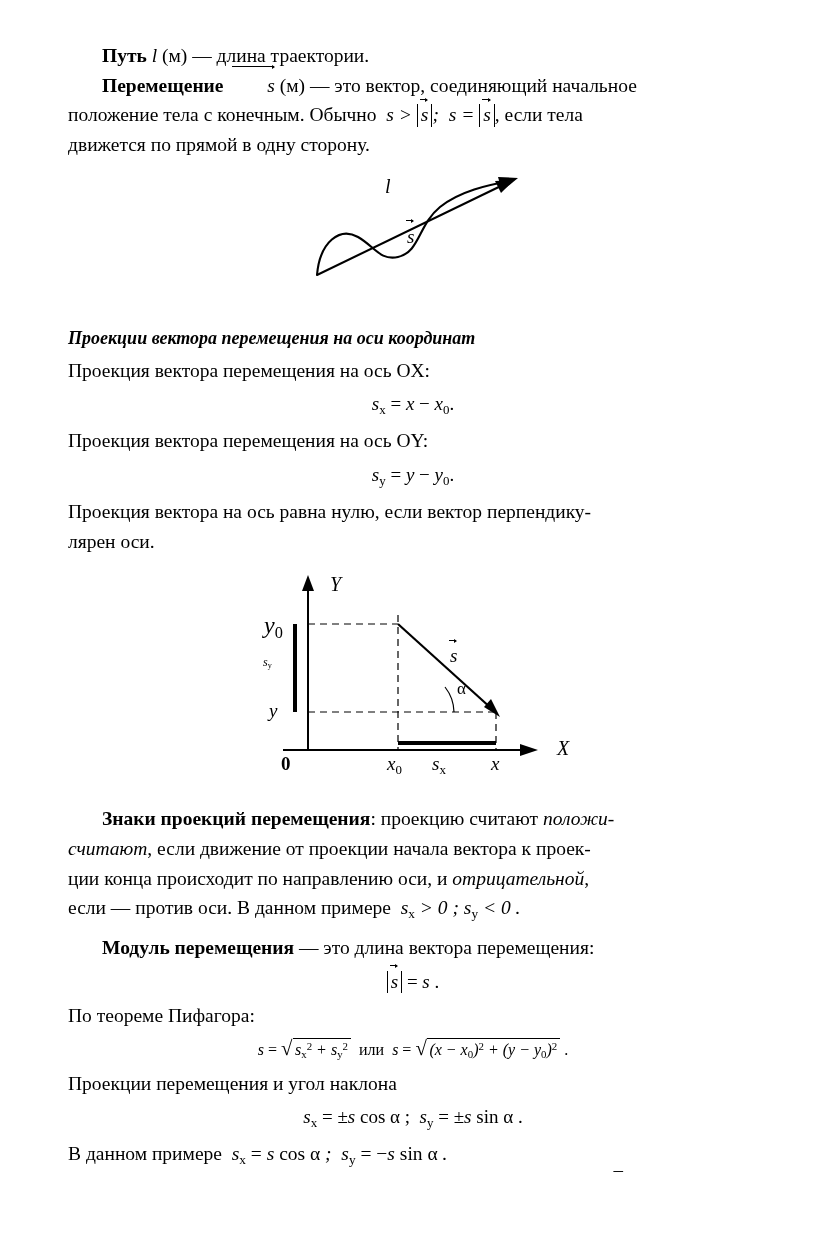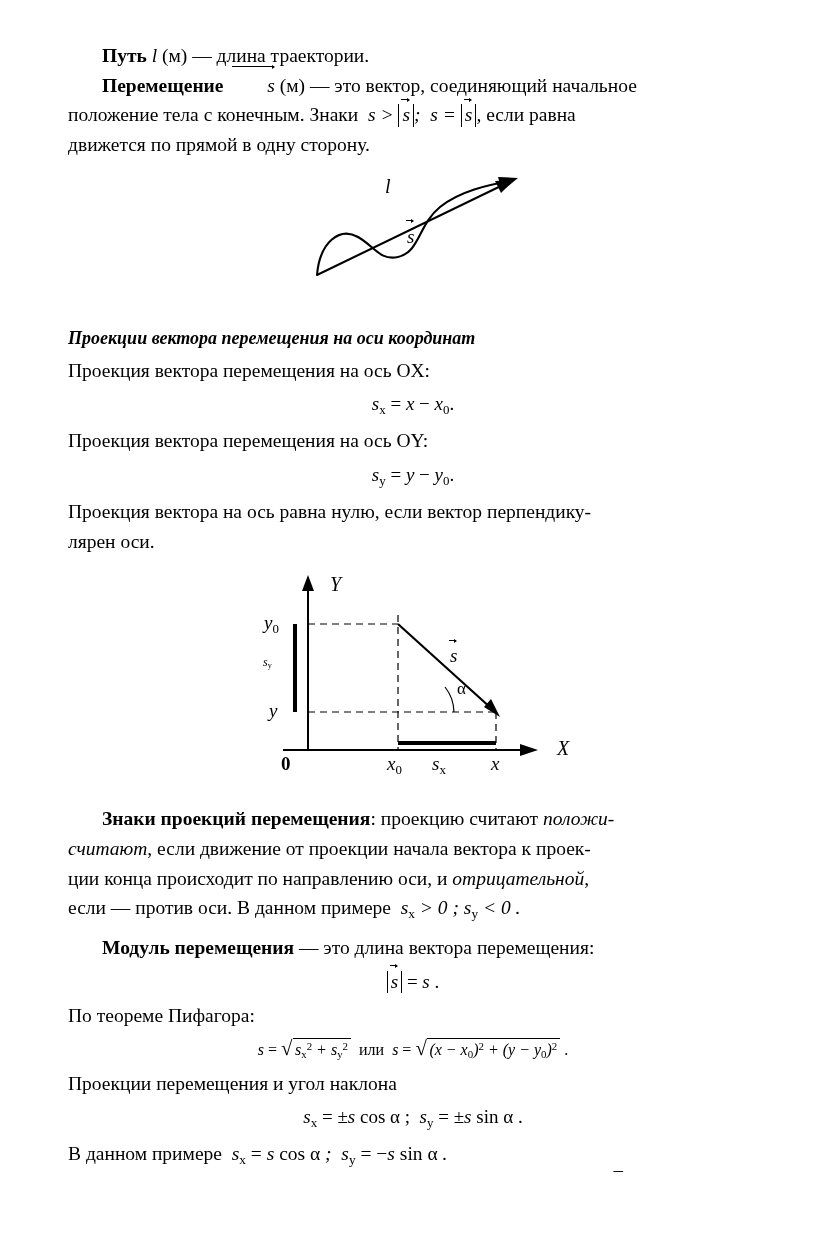--- a/index.html
+++ b/index.html
@@ -132,24 +132,24 @@
       <span>— длина траектории.</span>
     </p>
 
     <p class="indent">
       <span class="bold">Перемещение</span>
       &nbsp;<span class="vec">s</span>
       <span>(м)</span>
       <span>— это вектор, соединяющий начальное</span>
     </p>
     <p>
-      <span>положение тела с конечным. Знаки</span>
+      <span>положение тела с конечным. Обычно</span>
       &nbsp;<span class="math"><span style="font-style:italic">s</span> &gt; <span class="abs"><span class="vec">s</span></span>;</span>
       &nbsp;<span class="math"><span style="font-style:italic">s</span> = <span class="abs"><span class="vec">s</span></span>,</span>
-      <span>если равна</span>
+      <span>если тела</span>
     </p>
     <p>
       <span>движется по прямой в одну сторону.</span>
     </p>
 
     <div class="fig" style="height:135px; margin-top:6px;">
       <svg width="690" height="135" viewBox="0 0 690 135">
 
         <path d="M 249 110 C 252 76, 272 62, 290 72 C 306 81, 312 96, 330 92 C 352 87, 350 60, 372 42 C 392 26, 420 20, 442 16" fill="none" stroke="#000" stroke-width="2.1" stroke-linecap="round"></path>
 
@@ -218,21 +218,21 @@
         <line x1="330" y1="57" x2="424" y2="142" stroke="#000" stroke-width="2.2"></line>
         <polygon points="432,150 416,140 423,132" fill="#000"></polygon>
 
         <path d="M 386 145 A 42 42 0 0 0 377 120" fill="none" stroke="#000" stroke-width="1.2"></path>
 
         <line x1="330" y1="176" x2="428" y2="176" stroke="#000" stroke-width="4"></line>
       </svg>
       <div style="position:absolute; left:262px; top:6px; font-size:20px; font-style:italic;">Y</div>
       <div style="position:absolute; left:489px; top:170px; font-size:20px; font-style:italic;">X</div>
       <div style="position:absolute; left:213px; top:186px; font-size:19px; font-weight:bold;">0</div>
-      <div style="position:absolute; left:196px; top:45px; font-size:19px;font-family:Liberation Serif, serif;" class="math"><span>y</span><sub>0</sub></div>
+      <div style="position:absolute; left:196px; top:45px; font-size:24px;font-family:Liberation Serif, serif;" class="math"><span>y</span><sub>0</sub></div>
       <div style="position:absolute; left:201px; top:133px; font-size:19px;" class="math">y</div>
       <div style="position:absolute; left:195px; top:88px; font-size:12px;" class="math"><span>s</span><sub>y</sub></div>
       <div style="position:absolute; left:319px; top:186px; font-size:19px;" class="math"><span>x</span><sub>0</sub></div>
       <div style="position:absolute; left:364px; top:186px; font-size:19px;" class="math"><span>s</span><sub>x</sub></div>
       <div style="position:absolute; left:423px; top:186px; font-size:19px;" class="math">x</div>
       <div style="position:absolute; left:382px; top:78px; font-size:19px;"><span class="vec">s</span></div>
       <div style="position:absolute; left:389px; top:112px; font-size:17px;">α</div>
     </div>
 
     <div class="gap-sm"></div>

